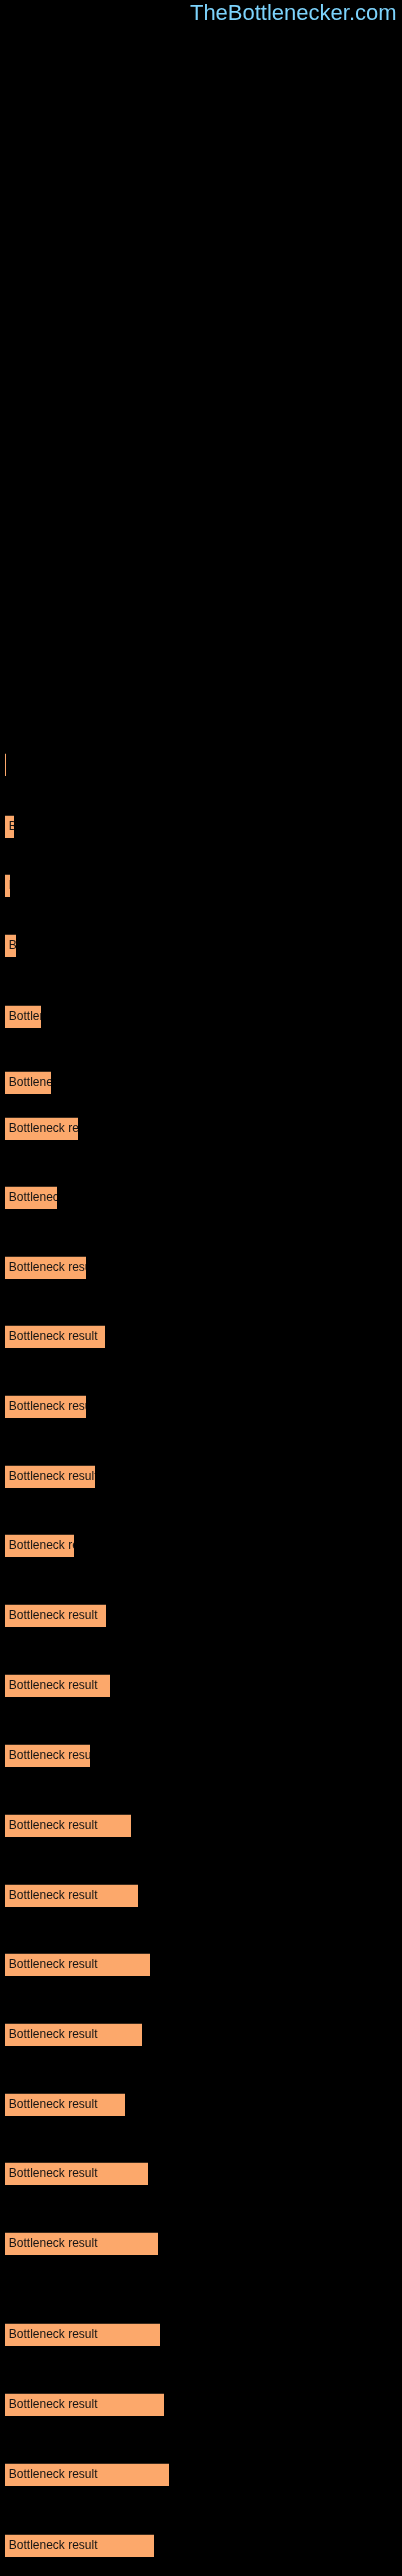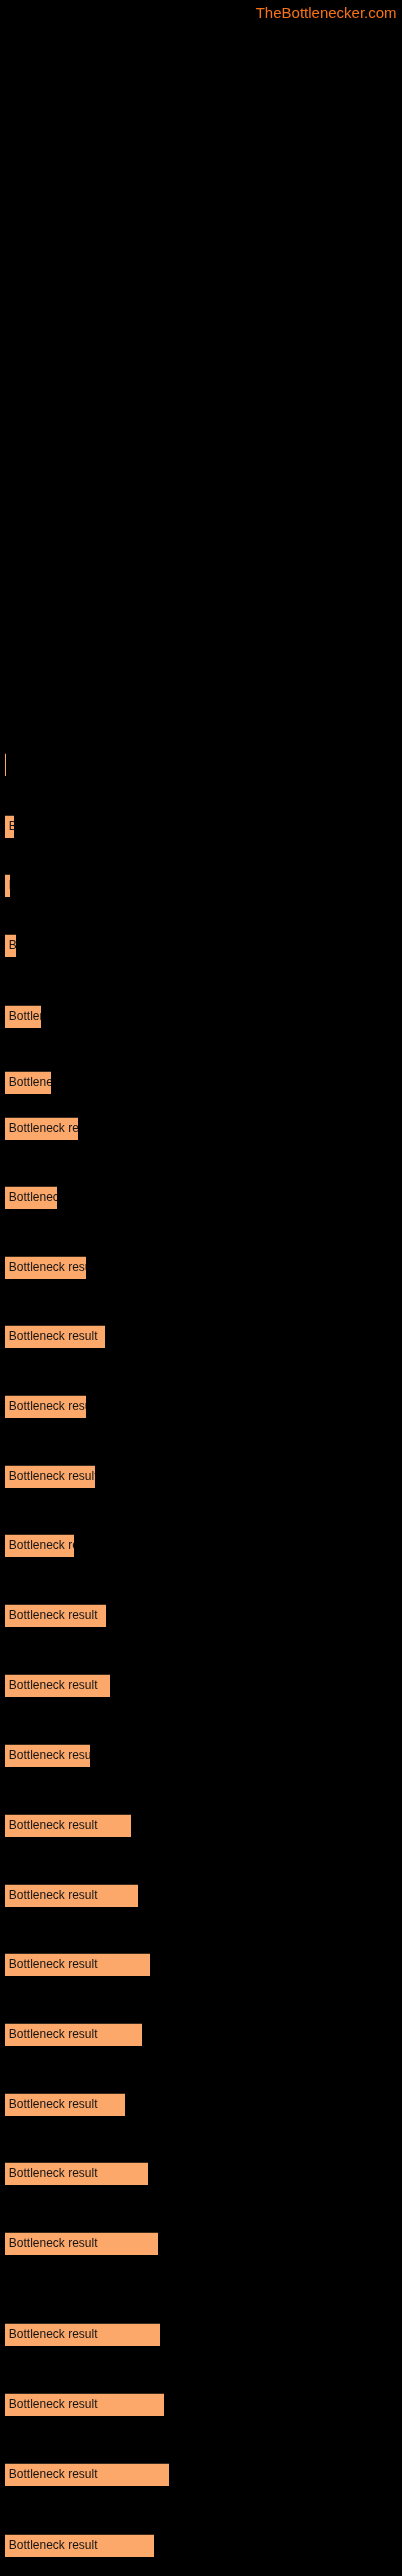--- a/index.html
+++ b/index.html
@@ -9,23 +9,23 @@
     font-family:"Liberation Sans", sans-serif;
     background:#000000;
   }
   #page{position:absolute;inset:0;width:403px;height:2576px;background:#000;}
 
   
   .watermark{
     position:absolute;
     right:6.4px;top:1.6px;
     font-family:"Liberation Sans", sans-serif;
-    font-size:15px;
+    font-size:22px;
     line-height:22.5px;
-    color:#f97316;
+    color:#7dd3fc;
     letter-spacing:0px;
     white-space:nowrap;
     user-select:none;
     text-align:right;
   }
 
   
   .plot{
     position:absolute;
     left:0;top:0;

